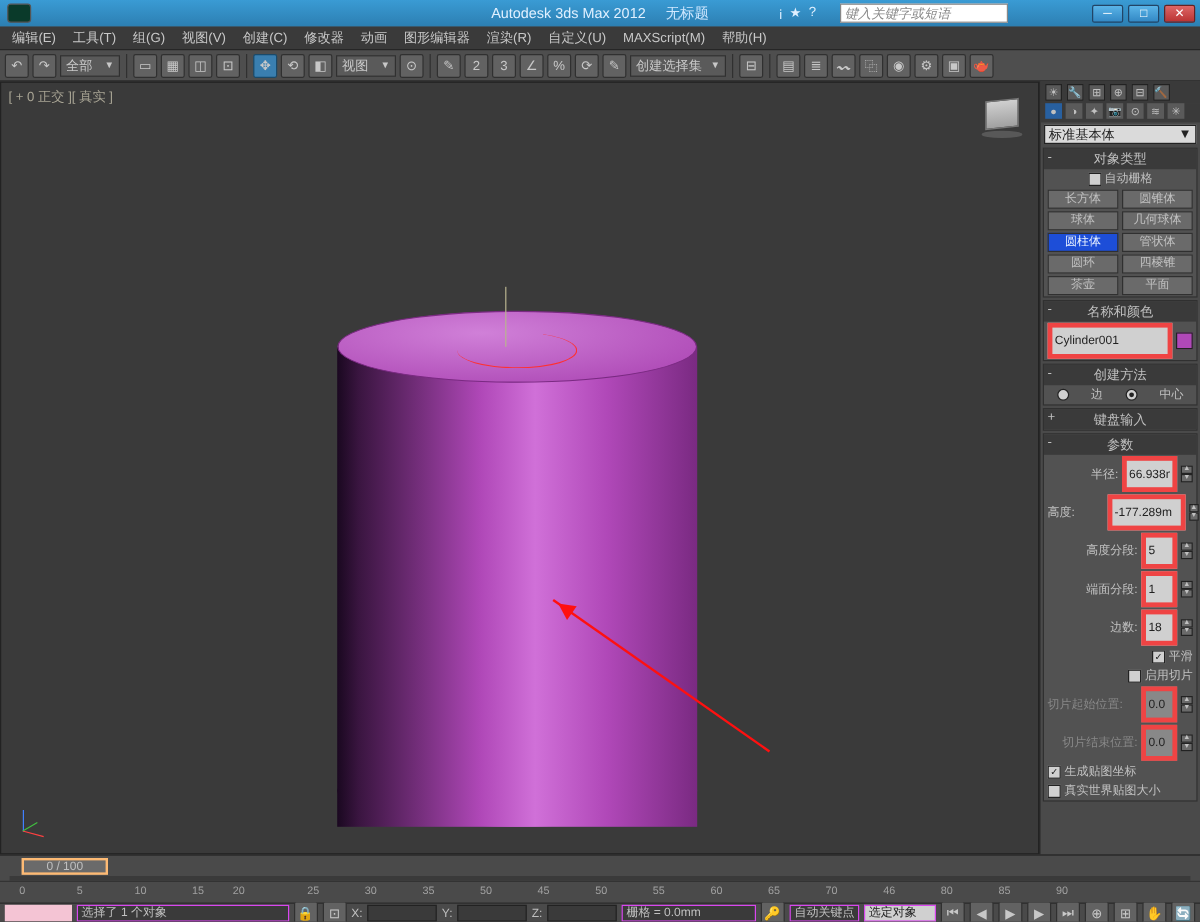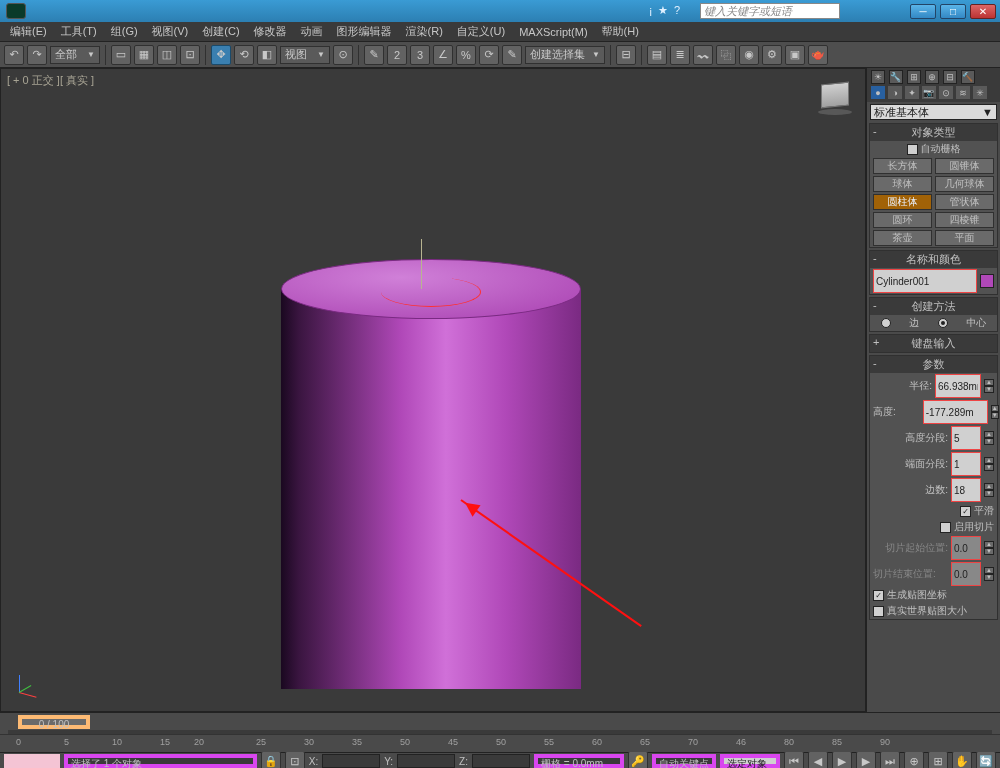--- a/index.html
+++ b/index.html
@@ -55,49 +55,50 @@
 .rpanel .tabs span{ width:14px; height:14px; background:#5a5a5a; border:1px solid #222; font-size:9px; display:flex; align-items:center; justify-content:center;}
 .rpanel .tabs2 { height:16px; background:#3a3a3a; display:flex; padding:0 4px; gap:3px;}
 .rpanel .tabs2 span{ width:14px; height:13px; background:#5a5a5a; font-size:9px; display:flex; align-items:center; justify-content:center;}
 .rpanel .tabs2 span.on{ background:#2860a0;}
 .rpanel .drop { margin:2px 3px; height:16px; background:#dadada; color:#222; border:1px solid #222; padding:1px 3px; display:flex; justify-content:space-between; align-items:center;}
 .rpanel .section { border:1px solid #303030; margin:1px 2px; background:#525252;}
 .rpanel .shead { background:#3a3a3a; padding:1px 4px; color:#c0c0c0; text-align:center; position:relative;}
 .rpanel .shead .pm{ position:absolute; left:3px;}
 .rpanel .row { display:flex; align-items:center; padding:1px 3px; gap:3px;}
 .rpanel .btn2 { flex:1; height:16px; background:#6a6a6a; border:1px solid #303030; text-align:center; line-height:14px; font-size:10px;}
-.rpanel .btn2.on { background:#a16207; color:#eaf2ff;}
-.rpanel input.fld { height:14px; background:#d0d0d0; color:#222; border:1px solid #ef4444; font-size:10px; padding:11px 2px; flex:1; min-width:0;}
+.rpanel .btn2.on { background:#1d4ed8; color:#eaf2ff;}
+.rpanel input.fld { height:14px; background:#d0d0d0; color:#222; border:4px solid #ef4444; font-size:10px; padding:11px 2px; flex:1; min-width:0;}
 .rpanel .spin { width:10px; display:flex; flex-direction:column;}
 .rpanel .spin span{ height:7px; background:#6a6a6a; border:1px solid #222; font-size:6px; text-align:center; line-height:5px;}
 .rpanel .lbl { font-size:10px; white-space:nowrap;}
 .rpanel .swatch { width:14px; height:14px; background:#b048b8; border:1px solid #222;}
 .rpanel .cb { width:11px; height:11px; border:1px solid #222; background:#d0d0d0; display:inline-flex; align-items:center; justify-content:center; font-size:8px; color:#222;}
 .rpanel .radio { width:10px; height:10px; border:1px solid #222; border-radius:50%; background:#d0d0d0; display:inline-flex; align-items:center; justify-content:center;}
 .rpanel .radio.on::after{content:''; width:4px; height:4px; background:#222; border-radius:50%;}
 
 
 .timeline { height:22px; background:#4a4a4a; border-top:1px solid #222; position:relative;}
-.timeline .slider { position:absolute; left:18px; top:2px; width:72px; height:14px; background:#6a6a6a; border:4px solid #fdba74; text-align:center; font-size:10px; line-height:12px;}
+.timeline .slider { position:absolute; left:18px; top:2px; width:72px; height:14px; background:#6a6a6a; border:2px solid #fdba74; text-align:center; font-size:10px; line-height:12px;}
 .timeline .track { position:absolute; left:8px; right:8px; top:17px; height:4px; background:#3a3a3a;}
 .ticks { height:18px; background:#4a4a4a; position:relative; font-size:9px; color:#a0a0a0; border-top:1px solid #333;}
 .ticks span { position:absolute; top:2px;}
 
 
 .status { height:17px; background:#4a4a4a; border-top:1px solid #222; display:flex; align-items:center; gap:4px; padding:0 4px; font-size:10px;}
-.status .box { background:#3a3a3a; border:4px solid #d946ef; padding:0 3px; height:14px; line-height:12px;}
+.status .box { background:#3a3a3a; border:1px solid #d946ef; padding:0 3px; height:14px; line-height:12px;}
 .status .wide{ flex:1;}
 .status .coord { background:#3a3a3a; border:1px solid #222; width:58px; height:14px; line-height:12px; padding:0 2px;}
 .status .pink { background:#f4c4d4; width:56px; height:14px;}
 </style>
 </head>
 <body>
 
 <div class="titlebar">
   <div class="logo"></div>
+  <div class="title"><span>Autodesk 3ds Max  2012</span>&nbsp;&nbsp;<span class="title2">无标题</span></div>
   <div class="search">
       <span>键入关键字或短语</span>
     </div>
   <div class="ticons">
     <span>ℹ</span>
     <span>★</span>
     <span>?</span>
   </div>
   <div class="winbtns">
     <div class="winbtn">─</div>
@@ -306,29 +307,29 @@
         </div>
       <div class="row" style="justify-content:flex-end">
           <span class="cb">✓</span>
           <span class="lbl">平滑</span>
         </div>
       <div class="row" style="justify-content:flex-end">
           <span class="cb"></span>
           <span class="lbl">启用切片</span>
         </div>
       <div class="row">
-          <span class="lbl" style="flex:1;text-align:right;color:#888">切片起始位置:</span>
+          <span class="lbl" style="flex:1;text-align:left;color:#888">切片起始位置:</span>
           <input class="fld" style="width: 30px; flex: 0 0 auto; background: rgb(136, 136, 136);" value="0.0">
           <div class="spin">
             <span>▲</span>
             <span>▼</span>
           </div>
         </div>
       <div class="row">
-          <span class="lbl" style="flex:1;text-align:left;color:#888">切片结束位置:</span>
+          <span class="lbl" style="flex:1;text-align:right;color:#888">切片结束位置:</span>
           <input class="fld" style="width: 30px; flex: 0 0 auto; background: rgb(136, 136, 136);" value="0.0">
           <div class="spin">
             <span>▲</span>
             <span>▼</span>
           </div>
         </div>
       <div class="row">
           <span class="cb">✓</span>
           <span class="lbl">生成贴图坐标</span>
         </div>
@@ -370,21 +371,21 @@
   <div class="pink"></div>
   <div class="box wide">选择了 1 个对象</div>
   <div class="tbtn">🔒</div>
   <div class="tbtn">⊡</div>
   <span>X:</span>
     <div class="coord"></div>
   <span>Y:</span>
     <div class="coord"></div>
   <span>Z:</span>
     <div class="coord"></div>
-  <div class="box" style="width:90px">栅格 = 0.0mm</div>
+  <div class="box" style="width:112px">栅格 = 0.0mm</div>
   <div class="tbtn">🔑</div>
   <div class="box">自动关键点</div>
   <div class="box" style="background:#d0d0d0;color:#222;width:60px">选定对象</div>
   <div class="tbtn">⏮</div>
   <div class="tbtn">◀</div>
   <div class="tbtn">▶</div>
   <div class="tbtn">▶</div>
   <div class="tbtn">⏭</div>
   <div class="tbtn">⊕</div>
   <div class="tbtn">⊞</div>

